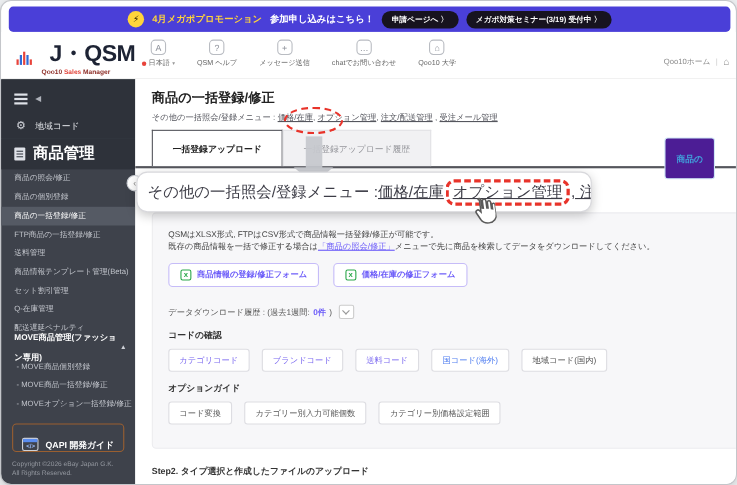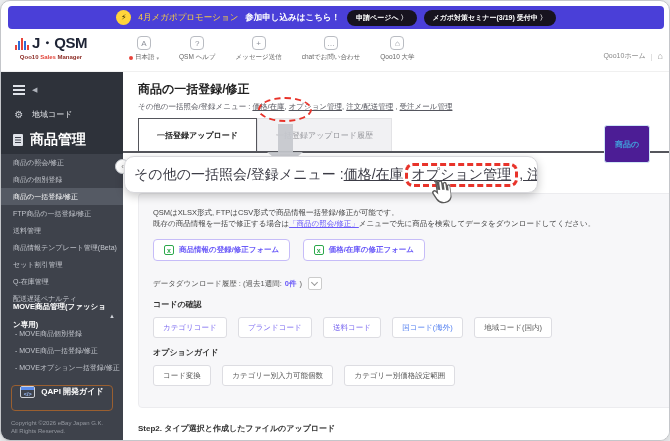--- a/index.html
+++ b/index.html
@@ -5,33 +5,33 @@
   * { margin:0; padding:0; box-sizing:border-box; }
   body { background:#eef0f2; font-family:"Liberation Sans","DejaVu Sans",sans-serif; }
   .window{ position:relative; width:670px; height:441px; background:#fff; border:1px solid #c4c6ca;
            border-radius:10px; overflow:hidden; box-shadow:0 2px 8px rgba(0,0,0,.15); }
 
   
   .banner{ position:absolute; top:5px; left:7px; width:656px; height:23px; background:#4a3fd8;
            border-radius:4px; display:flex; align-items:center; justify-content:center; gap:7px; }
   .badge{ width:15px; height:15px; border-radius:50%; background:#ffd43b; color:#2d2305;
           font-size:8px; display:flex; align-items:center; justify-content:center; font-weight:bold; }
-  .promo-title{ color:#ffd43b; font-size:8.5px; font-weight:normal; }
+  .promo-title{ color:#ffd43b; font-size:8.5px; font-weight:bold; }
   .promo-text{ color:#fff; font-size:8.5px; font-weight:bold; }
   .pill{ background:#17131f; color:#fff; font-size:7px; font-weight:bold; padding:3px 9px;
          border-radius:10px; border:none; cursor:pointer; }
 
   
   .header{ position:absolute; top:28px; left:0; width:670px; height:43px; background:#fff;
            border-bottom:1px solid #f0f0f0; }
   .logo{ position:absolute; left:14px; top:5px; }
   .logo-top{ display:flex; align-items:flex-end; gap:3px; }
   .logo-bars{ display:flex; align-items:flex-end; gap:1px; padding-bottom:3px; }
   .logo-bars i{ display:block; width:2px; }
-  .logo-title{ font-size:15px; font-weight:bold; color:#1d2334; letter-spacing:-0.5px; }
+  .logo-title{ font-size:21px; font-weight:bold; color:#1d2334; letter-spacing:-0.5px;margin-left:13px; }
   .logo-sub{ font-size:6px; font-weight:bold; margin-top:1px; text-align:center; }
   .ls1{ color:#8e2f28; } .ls2{ color:#e2443a; } .ls3{ color:#8e2f28; }
   .hnav{ position:absolute; left:128px; top:7px; display:flex; gap:20px; }
   .hnav-item{ display:flex; flex-direction:column; align-items:center; gap:3px; cursor:pointer; }
   .hnav-icon{ width:14px; height:14px; border:1px solid #b9bcc2; border-radius:4px; color:#8b8f98;
               font-size:8px; display:flex; align-items:center; justify-content:center; }
   .hnav-label{ font-size:6.5px; color:#666; display:flex; align-items:center; gap:2px; white-space:nowrap; }
   .red-dot{ width:4px; height:4px; border-radius:50%; background:#e8433a; display:inline-block; }
   .caret{ font-size:5px; color:#999; }
   .header-right{ position:absolute; right:8px; top:22px; font-size:7px; color:#888;
@@ -53,21 +53,21 @@
   .doc-ico{ width:10px; height:12px; background:#dfe2e8; border-radius:1px; position:relative; }
   .doc-ico:before{ content:""; position:absolute; left:2px; top:3px; width:6px; height:1px;
                    background:#3e424b; box-shadow:0 2.5px 0 #3e424b, 0 5px 0 #3e424b; }
   .side-item{ height:17px; line-height:17px; padding-left:12px; font-size:7px; color:#c3c6cd;
               white-space:nowrap; overflow:hidden; cursor:pointer; }
   .side-item.active{ background:#555a64; color:#fff; }
   .move-head{ height:18px; line-height:18px; padding:0 8px 0 12px; font-size:7.5px; color:#fff;
               font-weight:bold; display:flex; align-items:center; justify-content:space-between; cursor:pointer; }
   .move-head .tri-up{ font-size:6px; color:#cfd2d8; }
   .qapi-btn{ margin:9px 10px 0; height:26px; border:1px solid #9a5f30; border-radius:4px;
-             display:flex; align-items:flex-start; justify-content:center; gap:6px; color:#fff;
+             display:flex; align-items:flex-end; justify-content:center; gap:6px; color:#fff;
              font-weight:bold; font-size:8px; background:transparent; cursor:pointer; width:102px; }
   .qapi-ico{ width:15px; height:12px; border:1px solid #cfd2d8; border-radius:2px; position:relative;
              font-size:5.5px; color:#9fc0ff; display:flex; align-items:flex-end; justify-content:center; }
   .qapi-ico:before{ content:""; position:absolute; top:0; left:0; right:0; height:3px; background:#5b8def; }
   .copyright{ padding:8px 10px 0; font-size:6px; color:#9599a1; line-height:8px; }
 
   .side-toggle{ position:absolute; left:114px; top:158px; width:15px; height:15px; border-radius:50%;
                 background:#fff; border:1px solid #c9ccd2; z-index:20; display:flex; align-items:center;
                 justify-content:center; font-size:8px; color:#888; cursor:pointer; }
 

